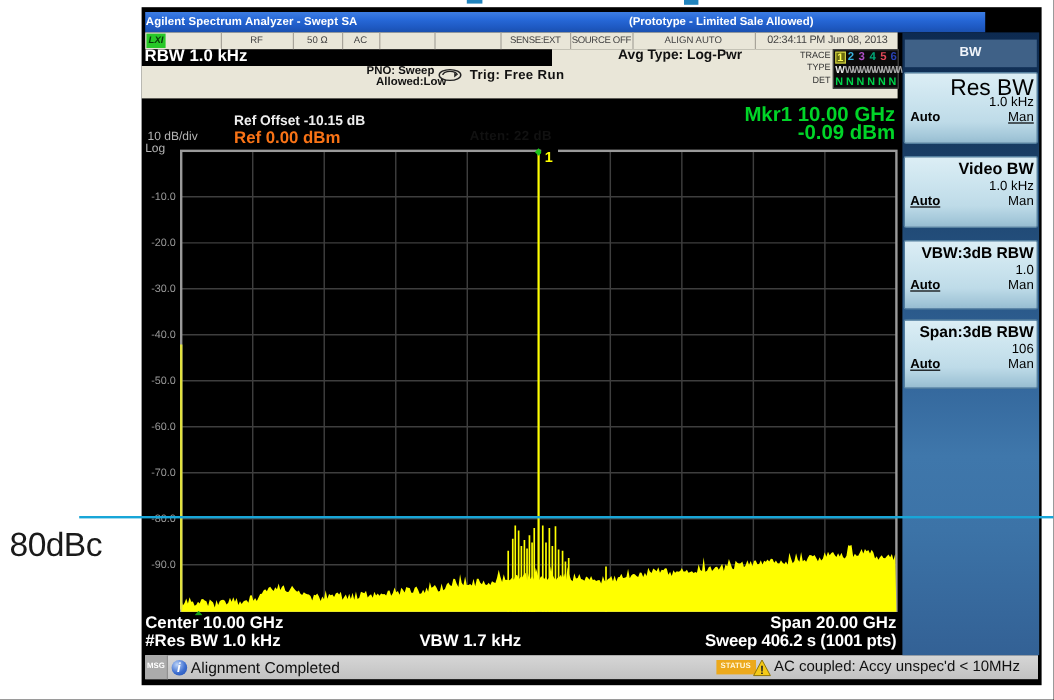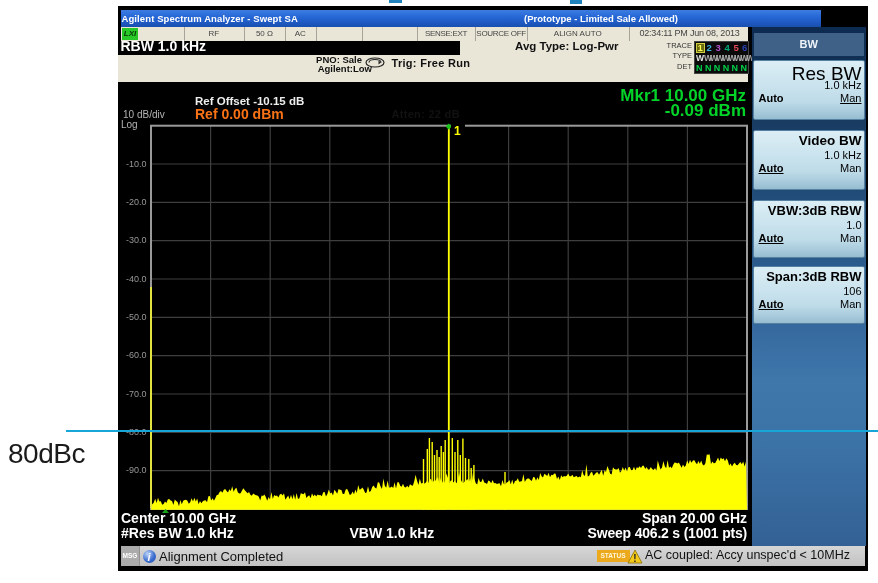--- a/index.html
+++ b/index.html
@@ -39,22 +39,22 @@
     <div class="abs" style="left:354.1px;top:0;width:1px;height:13.5px;background:#a8a49a;"></div>
     <div class="abs" style="left:406px;top:0;width:1px;height:13.5px;background:#a8a49a;"></div>
     <div class="abs" style="left:507.5px;top:0;width:1px;height:13.5px;background:#a8a49a;"></div>
     </div>
 
   <div class="abs" style="left:342px;top:34.5px;width:288px;height:14.5px;background:#e9e6d8;"></div>
   <div class="abs" style="left:2.5px;top:32px;font-size:14px;font-weight:bold;color:#fff;">RBW 1.0 kHz</div>
   <div class="abs" style="left:397px;top:33.5px;font-size:11.5px;font-weight:bold;color:#111;">Avg Type: Log-Pwr</div>
 
   <div class="abs" style="left:0px;top:49px;width:630px;height:26.5px;background:#e9e6d8;"></div>
-  <div class="abs" style="left:156px;top:48.2px;width:88px;text-align:right;font-size:9.5px;font-weight:bold;color:#111;">PNO: Sale</div>
-  <div class="abs" style="left:170px;top:57.4px;width:84px;text-align:right;font-size:9.5px;font-weight:bold;color:#111;">Agilent:Low</div>
+  <div class="abs" style="left:156px;top:48.2px;width:88px;text-align:right;font-size:9.5px;font-weight:bold;color:#111;">PNO: Sweep</div>
+  <div class="abs" style="left:170px;top:57.4px;width:84px;text-align:right;font-size:9.5px;font-weight:bold;color:#111;">Allowed:Low</div>
   <svg class="abs" style="left:247px;top:51px;" width="20" height="11" viewBox="0 0 20 11">
     <ellipse cx="10" cy="5.5" rx="9" ry="4.5" fill="#e9e6d8" stroke="#222" stroke-width="1.2"></ellipse>
     <path d="M4,5.5 A6,3 0 0 1 16,5.5" fill="none" stroke="#222" stroke-width="1.2"></path>
     <path d="M16,5.5 l-2.5,-2 l0,4 z" fill="#222"></path>
   </svg>
   <div class="abs" style="left:273.5px;top:51px;font-size:11px;letter-spacing:0.3px;font-weight:bold;color:#111;">Trig: Free Run</div>
   <div class="abs" style="left:273.5px;top:60.5px;font-size:11px;letter-spacing:0.3px;font-weight:bold;color:#111;margin-top:41px;">Atten: 22 dB</div>
 
   <div class="abs" style="left:514px;top:34.5px;width:60px;text-align:right;font-size:7.5px;color:#333;">TRACE</div>
   <div class="abs" style="left:514px;top:45px;width:60px;text-align:right;font-size:7.5px;color:#333;">TYPE</div>
@@ -129,21 +129,21 @@
       <line x1="448.8" y1="126.5" x2="448.8" y2="500" stroke="#ffff00" stroke-width="1.8"></line>
       <rect x="446.6" y="124.4" width="4.4" height="4.4" fill="#1cc41c" transform="rotate(45 448.8 126.6)"></rect>
     </g>
   </svg>
 
   <div class="abs" style="left:333px;top:114px;width:14px;height:26px;background:#000;"></div>
   <div class="abs" style="left:336px;top:118px;font-size:12px;font-weight:bold;color:#ffff00;">1</div>
 
   <div class="abs" style="left:3px;top:504px;font-size:14px;font-weight:bold;color:#fff;">Center 10.00 GHz</div>
   <div class="abs" style="left:3px;top:518.5px;font-size:14px;font-weight:bold;color:#fff;">#Res BW 1.0 kHz</div>
-  <div class="abs" style="left:231.5px;top:518.5px;font-size:14px;font-weight:bold;color:#fff;">VBW 1.0 kHz</div>
+  <div class="abs" style="left:231.5px;top:518.5px;font-size:14px;font-weight:bold;color:#fff;">VBW 1.7 kHz</div>
   <div class="abs" style="left:400px;top:504px;width:229px;text-align:right;font-size:14px;font-weight:bold;color:#fff;">Span 20.00 GHz</div>
   <div class="abs" style="left:400px;top:519px;width:229px;text-align:right;font-size:14px;letter-spacing:-0.2px;font-weight:bold;color:#fff;">Sweep&nbsp;406.2 s (1001 pts)</div>
 
   <div class="abs" style="left:44px;top:503px;width:7px;height:4px;background:#18a018;clip-path:polygon(50% 0,100% 100%,0 100%);"></div>
 
   <div class="abs" style="left:3px;top:539.5px;width:744px;height:20.5px;background:linear-gradient(#d6d6d6,#c2c2c2);">
     <div class="abs" style="left:0;top:0;width:19px;height:20.5px;background:#ababab;border-right:1px solid #909090;color:#fff;font-size:6.5px;font-weight:bold;text-align:center;line-height:20px;">MSG</div>
     <div class="abs" style="left:22px;top:4px;width:13px;height:13px;border-radius:50%;background:radial-gradient(circle at 35% 30%,#bcd4f8,#3e6fd0 55%,#1e4cb0);"></div>
     <div class="abs" style="left:26.5px;top:5px;color:#fff;font-size:11px;font-weight:bold;font-style:italic;">i</div>
     <div class="abs" style="left:38px;top:3px;font-size:13px;color:#111;">Alignment Completed</div>

